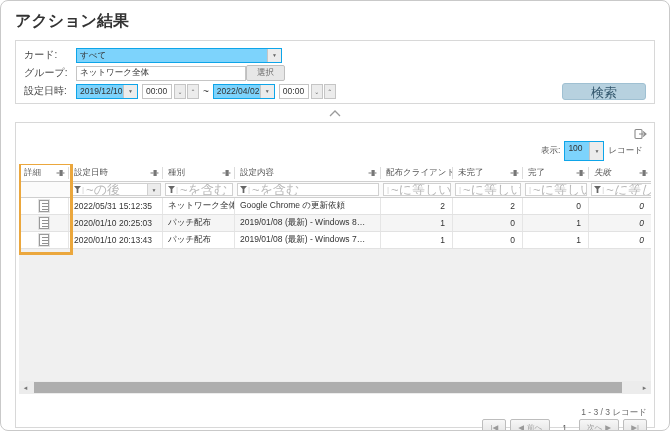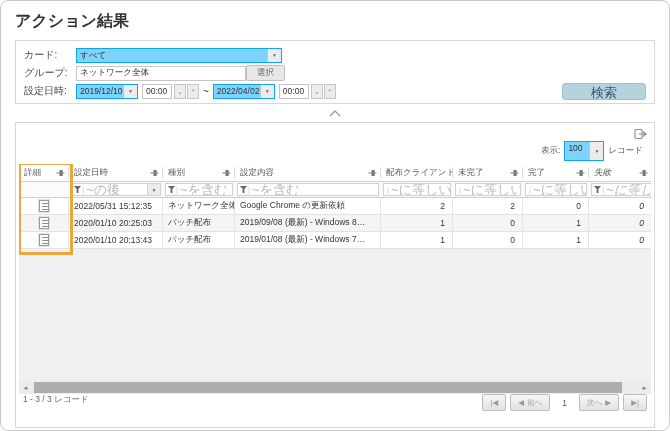--- a/index.html
+++ b/index.html
@@ -122,21 +122,21 @@
   }
 
   .hscroll { height: 13px; margin-top: 0; display: flex; align-items: stretch; background: #ececec; }
   .scroll-arrow {
     width: 13px; flex: none; display: flex; align-items: center; justify-content: center;
     font-size: 7px; color:#777; background: #ececec;
   }
   .scroll-track { flex: 1; position: relative; }
   .scroll-thumb { position: absolute; left: 2px; top: 1px; bottom: 1px; width: 97%; background: #aeaeae; }
 
-  .tfoot { height: 30px; display: flex; align-items: flex-start; padding: 0 4px; }
+  .tfoot { height: 30px; display: flex; align-items: flex-end; padding: 13px 4px; flex-direction: column; }
   .record-range { font-size: 8.5px; color:#666; }
   .pager { margin-left: auto; display: flex; align-items: center; }
   .pg-btn {
     height: 17px; min-width: 24px; padding: 0 7px; margin-left: 4px;
     background: linear-gradient(#f7f7f7, #e2e2e2); border: 1px solid #bdbdbd; border-radius: 2px;
     font-size: 7.5px; color:#9a9a9a; font-family: inherit;
     display: flex; align-items: center; justify-content: center; gap: 3px;
   }
   .pg-num { font-size: 8.5px; color:#555; margin: 0 8px 0 12px; }
 
@@ -359,21 +359,21 @@
         <div class="dcell c6 num">0</div>
         <div class="dcell c7 num">0</div>
       </div>
 
       <div class="grow drow alt">
         <div class="dcell c0 ctr">
             <span class="doc-icon"></span>
           </div>
         <div class="dcell c1">2020/01/10 20:25:03</div>
         <div class="dcell c2">パッチ配布</div>
-        <div class="dcell c3">2019/09/08 (最新) - Windows 8…</div>
+        <div class="dcell c3">2019/01/08 (最新) - Windows 8…</div>
         <div class="dcell c4 num">1</div>
         <div class="dcell c5 num">0</div>
         <div class="dcell c6 num">1</div>
         <div class="dcell c7 num">0</div>
       </div>
 
       <div class="grow drow">
         <div class="dcell c0 ctr">
             <span class="doc-icon"></span>
           </div>

